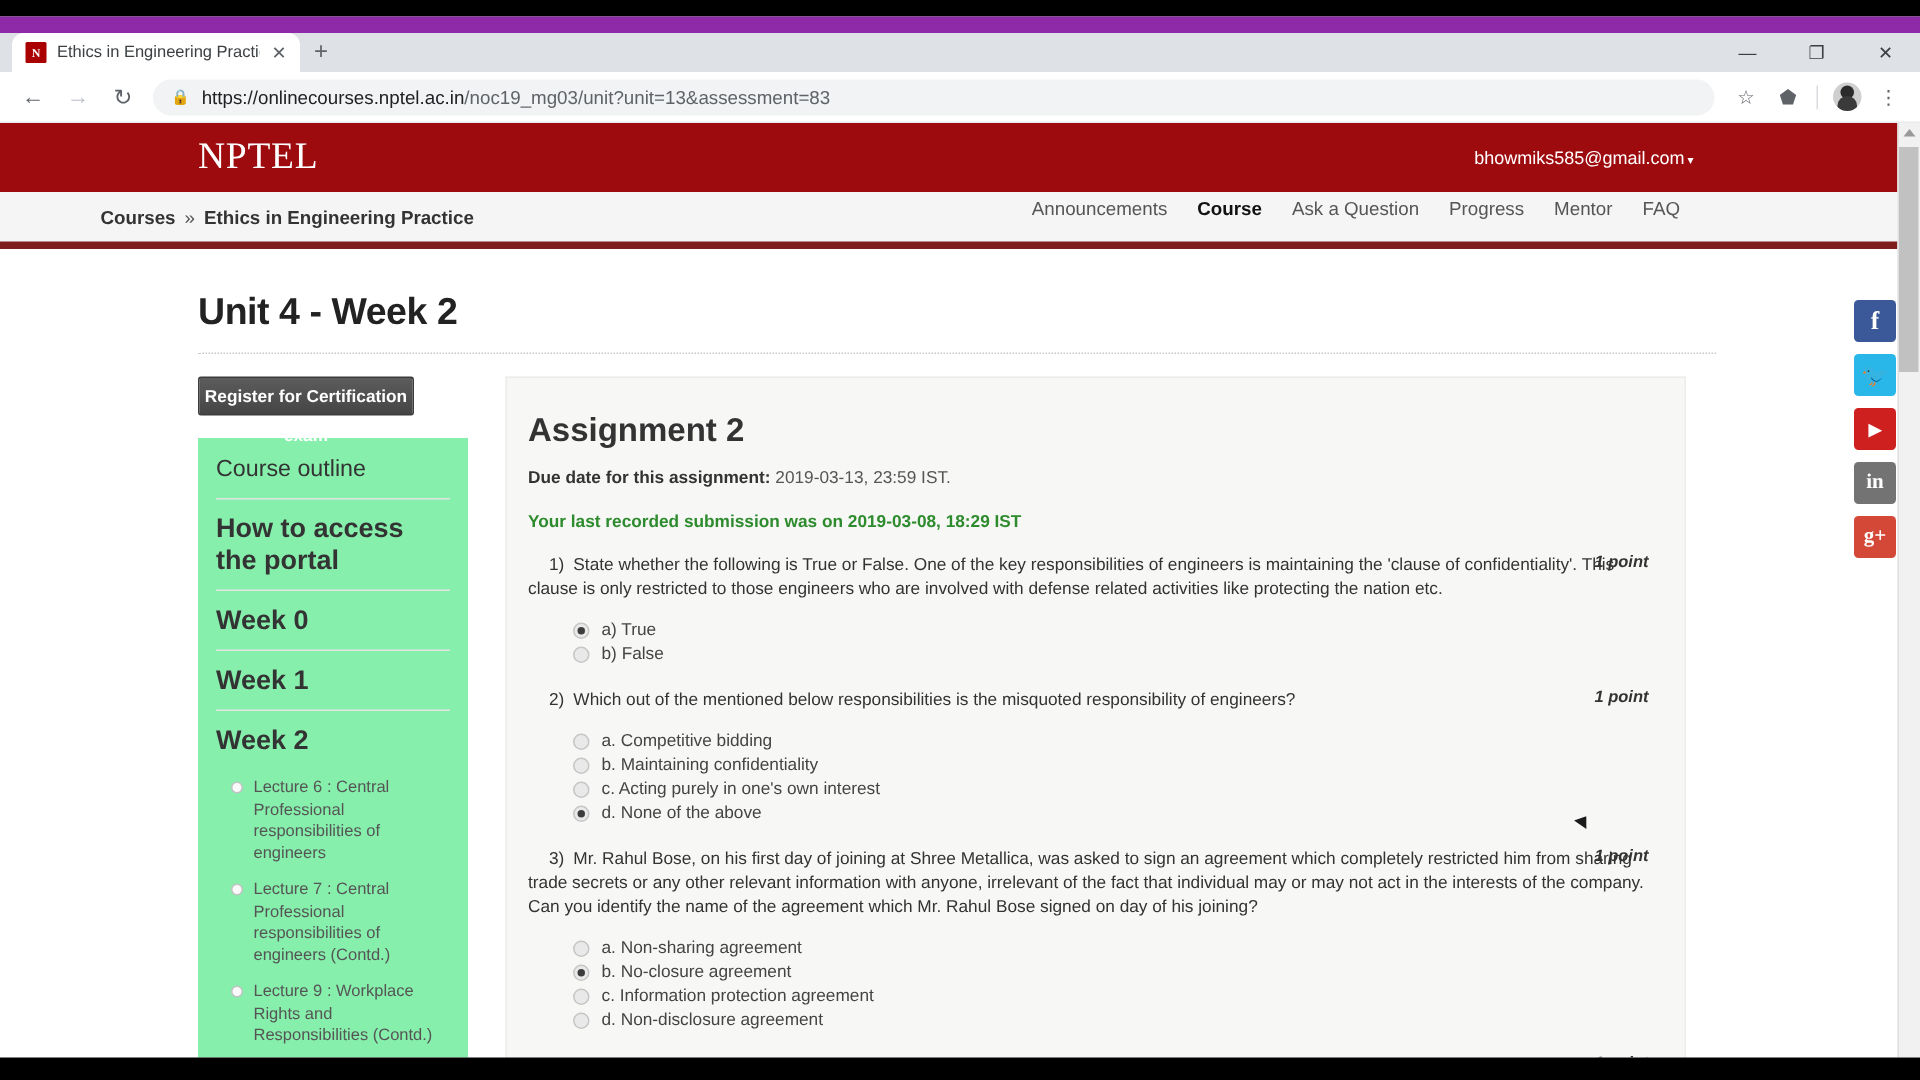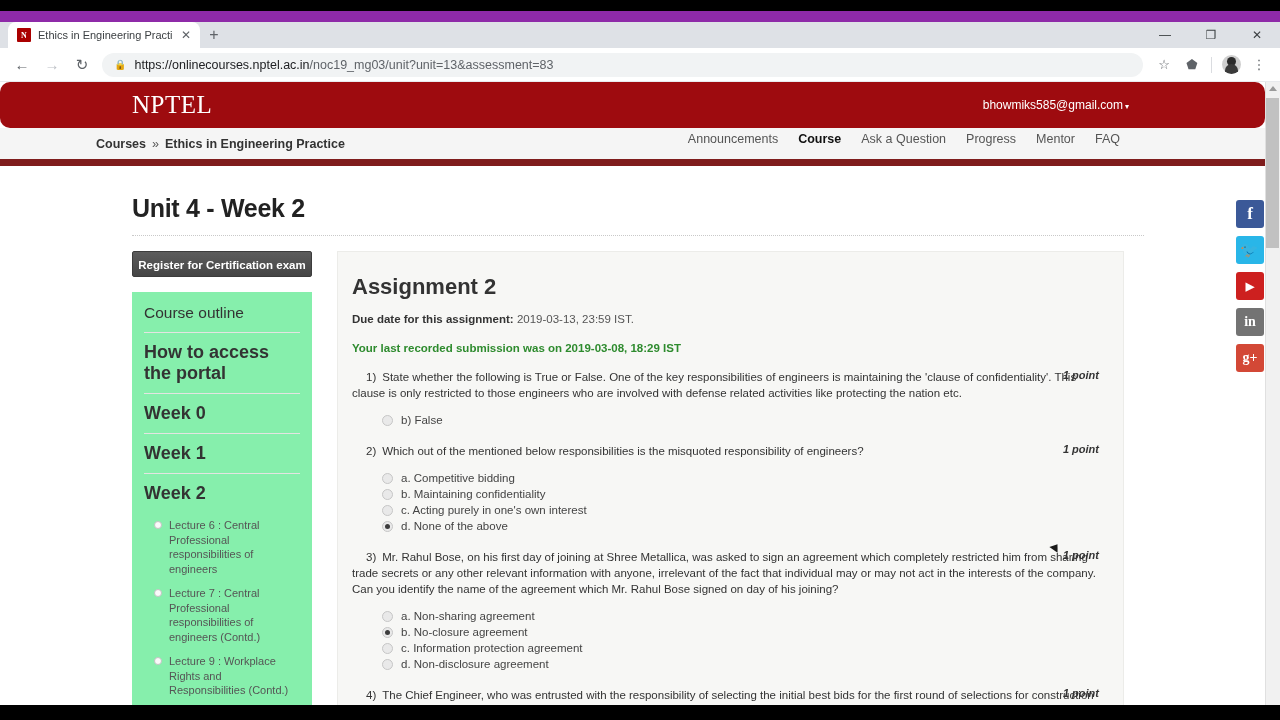--- a/index.html
+++ b/index.html
@@ -109,37 +109,36 @@
   }
 
   .page { width: 1265px; }
 
   
   .nptel-header {
     height: 46px; background: #9e0b0f;
     display: flex; align-items: center;
     padding: 0 28px 0 132px;
     position: relative;
-    border-radius: 10px;
   }
   .nptel-logo {
     color: #fff; font-family: "Liberation Serif", serif;
     font-size: 25px; letter-spacing: 0.5px; font-weight: normal;
   }
   .user-menu {
     position: absolute; right: 136px; top: 16px;
     color: #fff; font-size: 12px;
   }
   .caret-down { font-size: 8px; margin-left: 2px; }
 
   .subnav {
     height: 38px; background: #f5f5f5;
-    border-bottom: 7px solid #7f1d1d;
+    border-bottom: 5px solid #7f1d1d;
     display: flex; align-items: center;
-    padding-left: 96px; padding-right: 145px;
+    padding-left: 67px; padding-right: 145px;
     position: relative;
   }
   .breadcrumb { font-size: 12.5px; font-weight: bold; color: #333; }
   .breadcrumb .crumb-link { color: #333; }
   .breadcrumb .sep { margin: 0 6px; font-weight: normal; color: #555; }
   .navlinks {
     position: absolute; right: 145px; top: 0; height: 22px;
     display: flex; align-items: center; gap: 20px;
   }
   .navlink { font-size: 12.5px; color: #555; }
@@ -153,21 +152,21 @@
   }
   .dotted-rule {
     margin-top: 12px; width: 1012px;
     border-top: 1px dotted #c9c9c9;
   }
   .cols { display: flex; gap: 25px; margin-top: 15px; }
 
   
   .sidebar { width: 180px; flex: 0 0 180px; }
   .reg-btn {
-    display: block; width: 180px; height: 26px; line-height: 26px;
+    display: block; width: 144px; height: 26px; line-height: 26px;
     text-align: center;
     background: linear-gradient(#5c5c5c, #454545);
     color: #fff; font-size: 11.5px; font-weight: bold;
     border: 1px solid #3c3c3c; border-radius: 2px;
   }
   .outline-box { margin-top: 15px; background: #86efac; padding: 0 12px 10px 12px; }
   .outline-title {
     font-size: 15.5px; color: #333; font-weight: normal;
     padding: 12px 0 10px 0;
   }
@@ -356,20 +355,24 @@
           <div class="maincard">
             <div class="assign-title">Assignment 2</div>
             <div class="due-line"><b>Due date for this assignment:</b> <span>2019-03-13, 23:59 IST.</span></div>
             <div class="sub-line">Your last recorded submission was on 2019-03-08, 18:29 IST</div>
 
             <div class="question">
               <div class="points">1 point</div>
               <div class="qtext"><span class="qnum">1)</span><span>State whether the following is True or False. One of the key responsibilities of engineers is maintaining the 'clause of confidentiality'. This clause is only restricted to those engineers who are involved with defense related activities like protecting the nation etc.</span></div>
               <div class="options">
                 <div class="opt">
+                    <span class="radio on"></span>
+                    <span>a) True</span>
+                  </div>
+                <div class="opt">
                     <span class="radio"></span>
                     <span>b) False</span>
                   </div>
               </div>
             </div>
 
             <div class="question">
               <div class="points">1 point</div>
               <div class="qtext"><span class="qnum">2)</span><span>Which out of the mentioned below responsibilities is the misquoted responsibility of engineers?</span></div>
               <div class="options">

